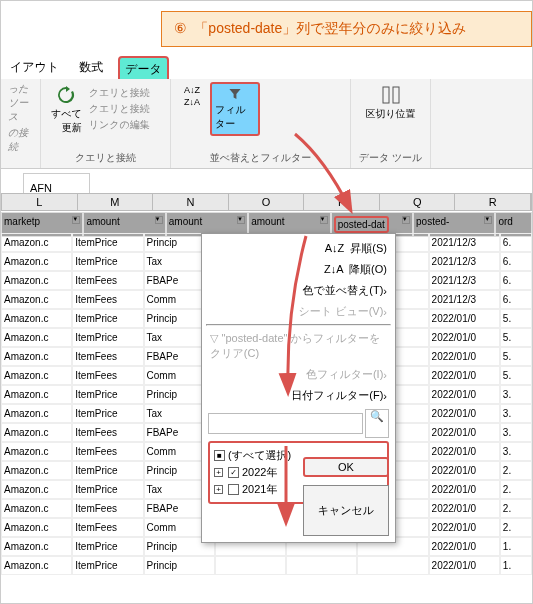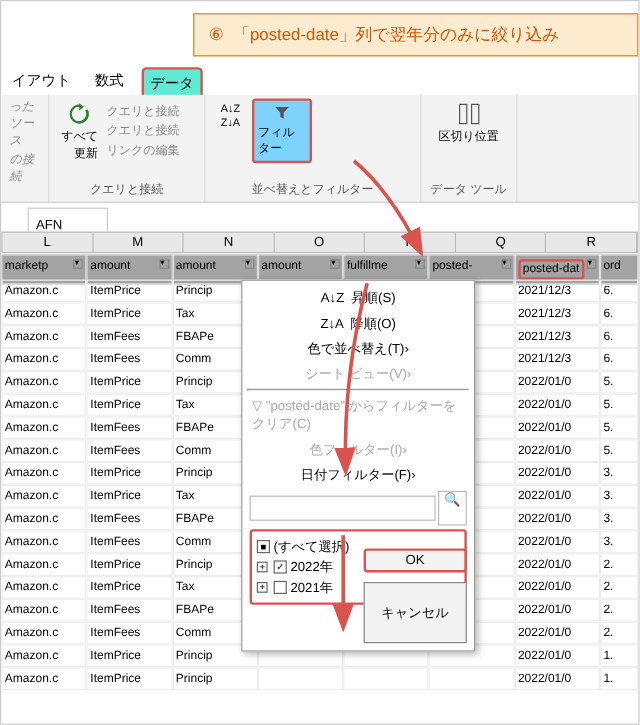--- a/index.html
+++ b/index.html
@@ -33,21 +33,21 @@
   .dd::after{content:"▾"; font-size:7px; position:absolute; left:0; top:-2px;}
   .hl-header { border:2px solid #d9534f; border-radius:3px; padding:1px 2px;}
   .rows { position:absolute; top:232px; left:0; right:0;}
   .row { display:flex;}
   .row .c { flex:1; border:1px solid #eee; padding:3px 2px; font-size:10px; overflow:hidden; white-space:nowrap;}
   .filter-menu {
     position:absolute; top:232px; left:200px; width:195px; height:310px;
     background:#fff; border:1px solid #999; box-shadow:2px 2px 6px rgba(0,0,0,0.3);
     padding:4px; font-size:11px;
   }
-  .menu-item { padding:3px 4px; display:flex; justify-content:center; align-items:center;}
+  .menu-item { padding:3px 4px; display:flex; justify-content:flex-end; align-items:center;}
   .menu-item.disabled { color:#aaa; }
   .search { width:100%; border:1px solid #bbb; padding:2px; margin:4px 0;}
   .checklist { border:2px solid #d9534f; border-radius:3px; padding:4px; margin:3px 2px;}
   .chk { display:flex; align-items:center; gap:3px; padding:1px 0;}
   .chkbox { width:11px; height:11px; border:1px solid #666; display:inline-flex; align-items:center; justify-content:center; font-size:8px;}
   .treeexp { width:9px; height:9px; border:1px solid #666; display:inline-flex; align-items:center; justify-content:center; font-size:8px; margin-right:2px;}
   .btns { position:absolute; bottom:6px; right:6px; display:flex; gap:8px;flex-direction:column;}
   .btn { border:1px solid #888; background:#f3f3f3; padding:17px 14px; font-size:11px;}
   .btn.ok { border:2px solid #d9534f; border-radius:3px; padding:2px 13px;}
   svg.arrow { position:absolute; pointer-events:none; }
@@ -141,29 +141,25 @@
     </div>
   <div class="cell">
       <span>amount</span>
       <span class="dd"></span>
     </div>
   <div class="cell">
       <span>amount</span>
       <span class="dd"></span>
     </div>
   <div class="cell">
-      <span>fulfillme</span>
+      <span class="hl-header"><span>posted-dat</span></span>
       <span class="dd"></span>
     </div>
   <div class="cell">
       <span>posted-</span>
-      <span class="dd"></span>
-    </div>
-  <div class="cell">
-      <span class="hl-header"><span>posted-dat</span></span>
       <span class="dd"></span>
     </div>
   <div class="cell" style="flex:0.4">
       <span>ord</span>
     </div>
 </div>
 
 <div class="rows" id="rows-container">
     <div class="row">
       <div class="c">Amazon.c</div>

